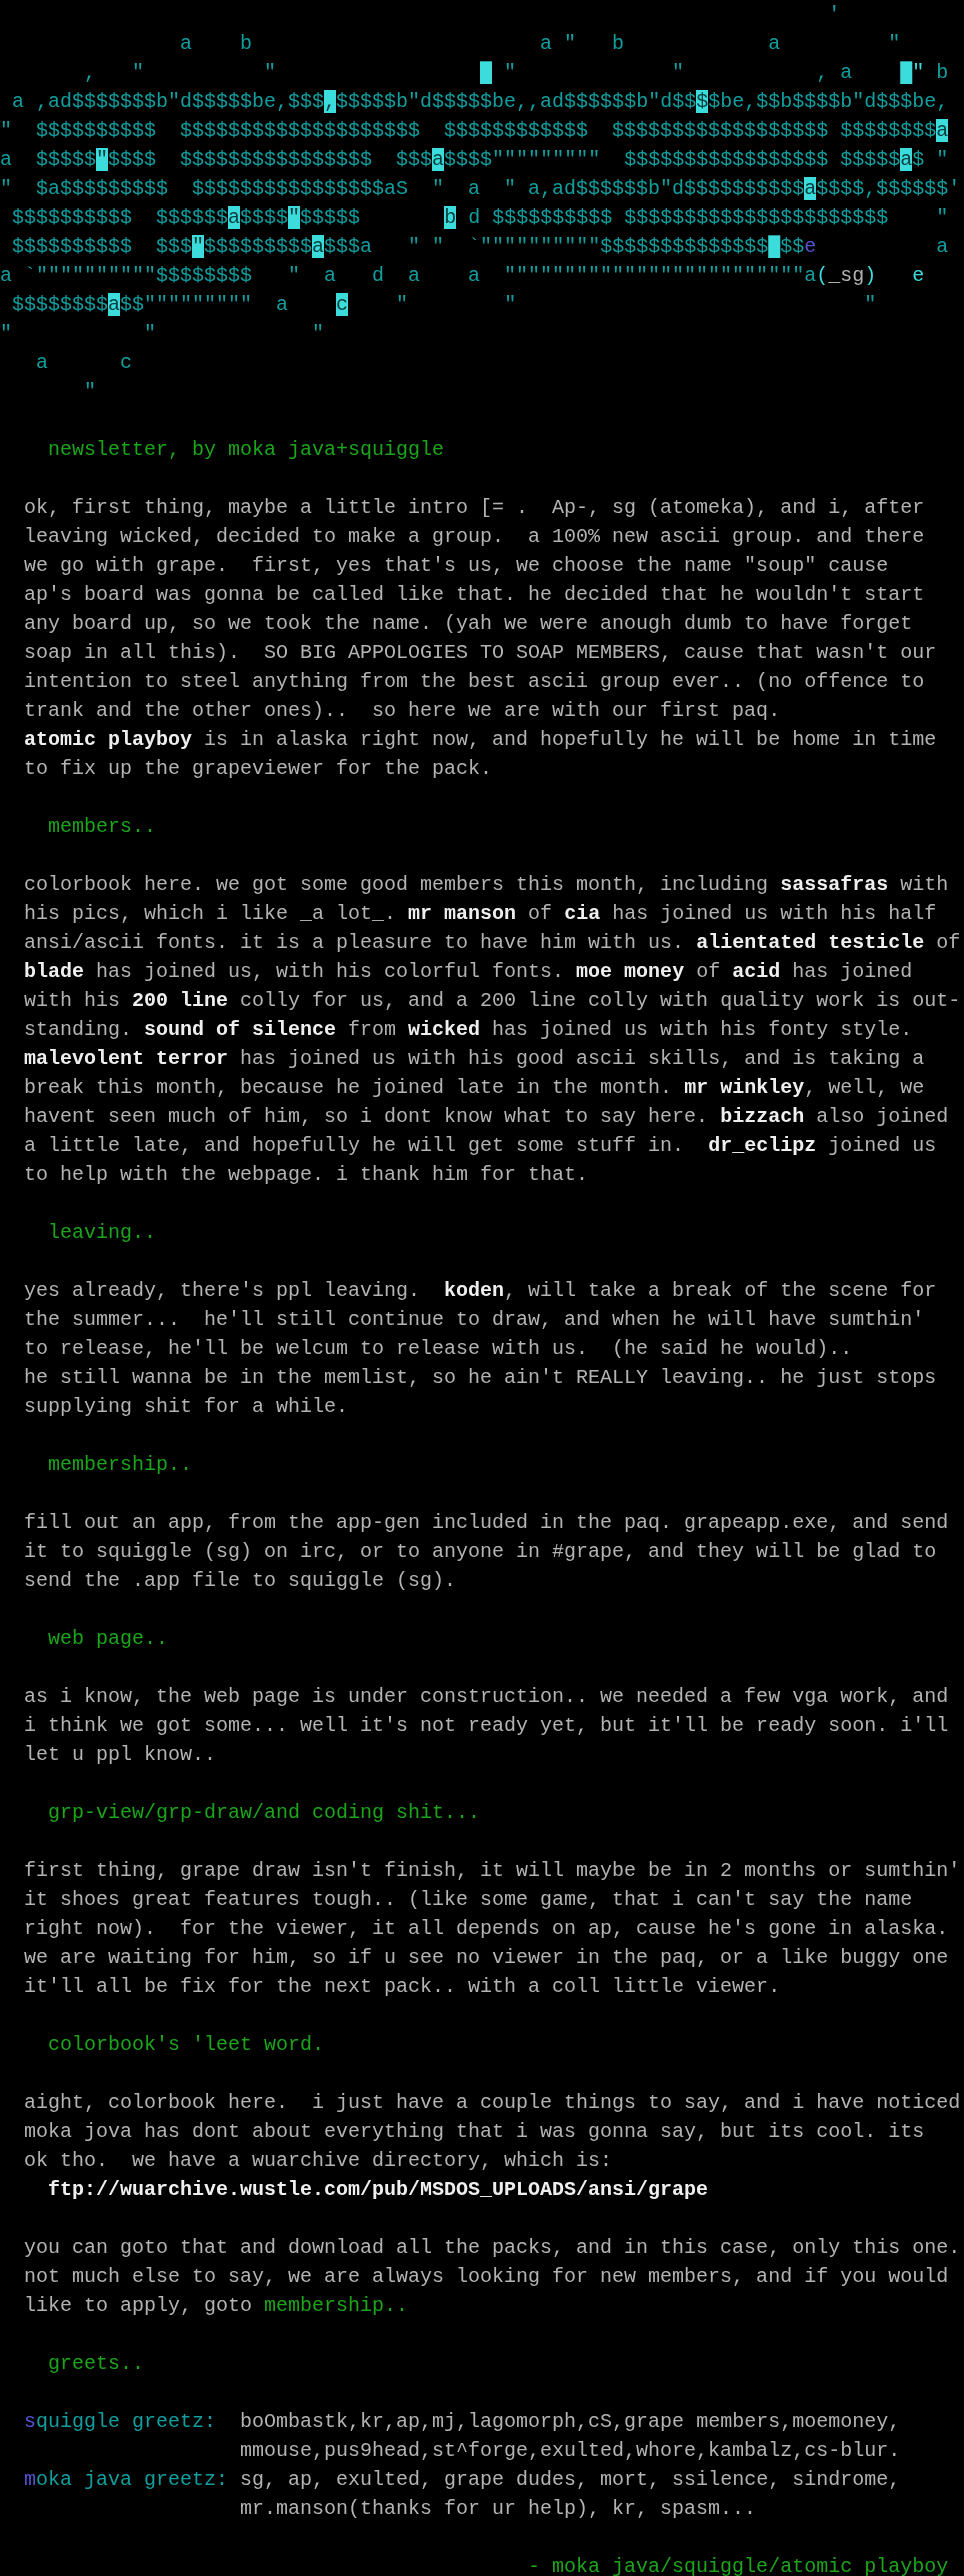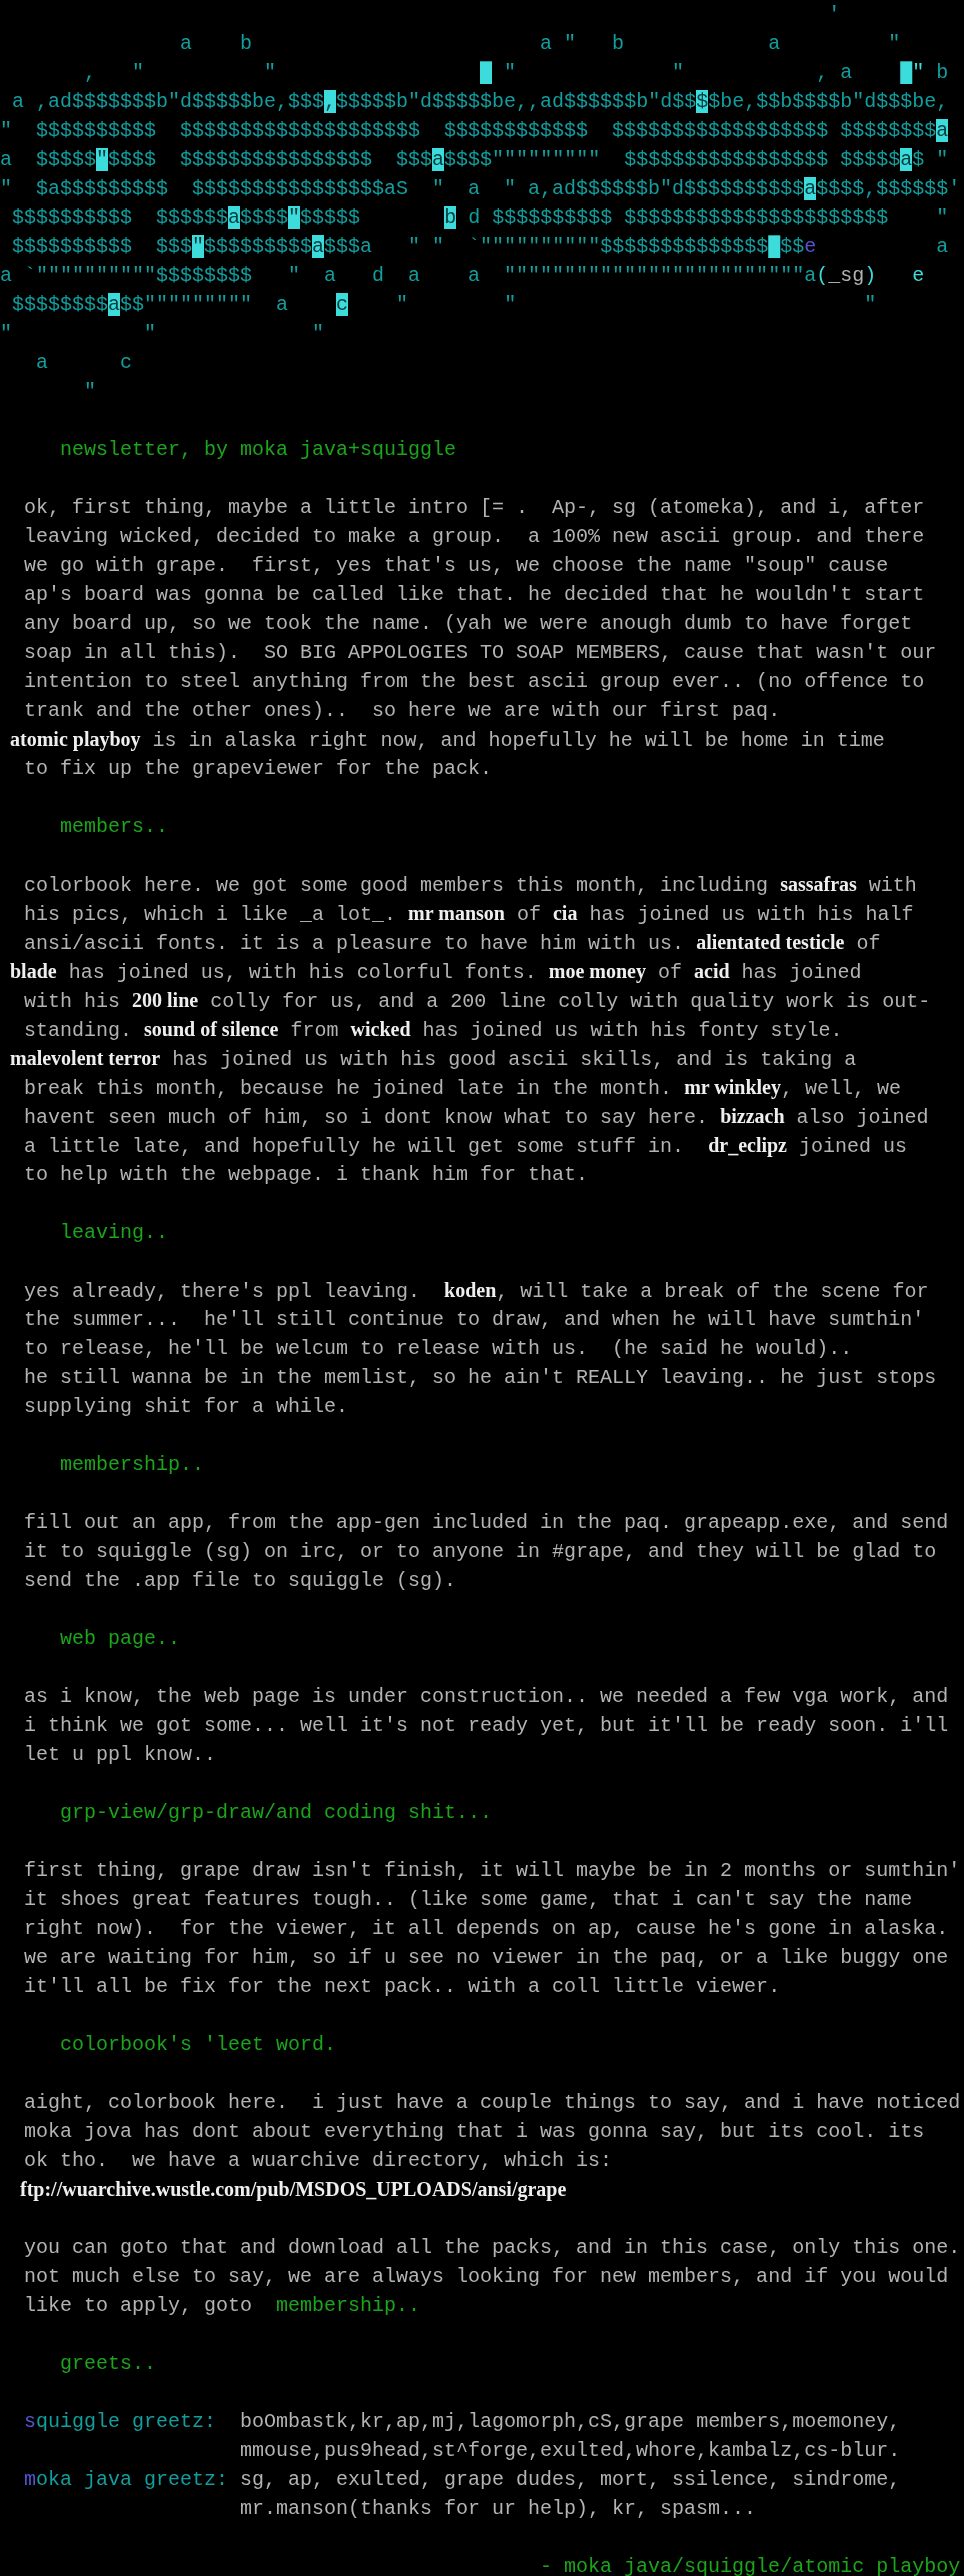--- a/index.html
+++ b/index.html
@@ -9,20 +9,20 @@
     font-family:"Liberation Mono","DejaVu Sans Mono",monospace;
     font-size:20px;
     line-height:29px;
   }
   .ln{white-space:pre;height:29px;}
   .t{color:var(--t);}                      
   .b{color:var(--b);}                      
   .i{background:var(--b);color:var(--it);} 
   .p{color:var(--p);}                      
   .n{color:var(--n);}                      
-  .s{color:var(--s);font-weight:bold;font-family:Liberation Serif, serif;}     
-  .g{color:var(--g);margin-left:12px;}                      
+  .s{color:var(--s);font-weight:bold;}     
+  .g{color:var(--g);}                      
 </style>
 </head>
 <body style="--t: #119e9e; --b: #3ddcdc; --it: #063d3d; --p: #5653d4; --n: #b3b3b3; --s: #efefef; --g: #1aa51a; background: rgb(0, 0, 0);">
 
 <pre class="term"><div class="ln"><span class="t">                                                                     '</span></div><div class="ln"><span class="t">               a    b                        a "   b            a         "</span></div><div class="ln"><span class="t">       ,   "          "                 </span><span class="b">█</span><span class="t"> "             "           , a    </span><span class="b">█"</span><span class="t"> b</span></div><div class="ln"><span class="t"> a ,ad$$$$$$$b"d$$$$$be,$$$</span><span class="i">,</span><span class="t">$$$$$b"d$$$$$be,,ad$$$$$$b"d$$</span><span class="i">$</span><span class="t">$be,$$b$$$$b"d$$$be,</span></div><div class="ln"><span class="t">"  $$$$$$$$$$  $$$$$$$$$$$$$$$$$$$$  $$$$$$$$$$$$  $$$$$$$$$$$$$$$$$$ $$$$$$$$</span><span class="i">a</span></div><div class="ln"><span class="t">a  $$$$$</span><span class="i">"</span><span class="t">$$$$  $$$$$$$$$$$$$$$$  $$$</span><span class="i">a</span><span class="t">$$$$"""""""""  $$$$$$$$$$$$$$$$$ $$$$$</span><span class="i">a</span><span class="t">$ "</span></div><div class="ln"><span class="t">"  $a$$$$$$$$$  $$$$$$$$$$$$$$$$aS  "  a  " a,ad$$$$$$b"d$$$$$$$$$$</span><span class="i">a</span><span class="t">$$$$,$$$$$$'</span></div><div class="ln"><span class="t"> $$$$$$$$$$  $$$$$$</span><span class="i">a</span><span class="t">$$$$</span><span class="i">"</span><span class="t">$$$$$       </span><span class="i">b</span><span class="t"> d $$$$$$$$$$ $$$$$$$$$$$$$$$$$$$$$$    "</span></div><div class="ln"><span class="t"> $$$$$$$$$$  $$$</span><span class="i">"</span><span class="t">$$$$$$$$$</span><span class="i">a</span><span class="t">$$$a   " "  `""""""""""$$$$$$$$$$$$$$</span><span class="b">█</span><span class="t">$$</span><span class="p">e</span><span class="t">          a</span></div><div class="ln"><span class="t">a `""""""""""$$$$$$$$   "  a   d  a    a  """""""""""""""""""""""""</span><span class="t">a</span><span class="b">(</span><span class="n">_sg</span><span class="b">)</span><span class="t">   </span><span class="b">e</span></div><div class="ln"><span class="t"> $$$$$$$$</span><span class="i">a</span><span class="t">$$"""""""""  a    </span><span class="i">c</span><span class="t">    "        "                             "</span></div><div class="ln"><span class="t">"           "             "</span></div><div class="ln"><span class="t">   a      c</span></div><div class="ln"><span class="t">       "</span></div><div class="ln"></div><div class="ln"><span class="g">    newsletter, by moka java+squiggle</span></div><div class="ln"></div><div class="ln"><span class="n">  ok, first thing, maybe a little intro [= .  Ap-, sg (atomeka), and i, after</span></div><div class="ln"><span class="n">  leaving wicked, decided to make a group.  a 100% new ascii group. and there</span></div><div class="ln"><span class="n">  we go with grape.  first, yes that's us, we choose the name "soup" cause</span></div><div class="ln"><span class="n">  ap's board was gonna be called like that. he decided that he wouldn't start</span></div><div class="ln"><span class="n">  any board up, so we took the name. (yah we were anough dumb to have forget</span></div><div class="ln"><span class="n">  soap in all this).  SO BIG APPOLOGIES TO SOAP MEMBERS, cause that wasn't our</span></div><div class="ln"><span class="n">  intention to steel anything from the best ascii group ever.. (no offence to</span></div><div class="ln"><span class="n">  trank and the other ones)..  so here we are with our first paq.</span></div><div class="ln"><span class="s">  atomic playboy</span><span class="n"> is in alaska right now, and hopefully he will be home in time</span></div><div class="ln"><span class="n">  to fix up the grapeviewer for the pack.</span></div><div class="ln"></div><div class="ln"><span class="g">    members..</span></div><div class="ln"></div><div class="ln"><span class="n">  colorbook here. we got some good members this month, including </span><span class="s">sassafras</span><span class="n"> with</span></div><div class="ln"><span class="n">  his pics, which i like _a lot_. </span><span class="s">mr manson</span><span class="n"> of </span><span class="s">cia</span><span class="n"> has joined us with his half</span></div><div class="ln"><span class="n">  ansi/ascii fonts. it is a pleasure to have him with us. </span><span class="s">alientated testicle</span><span class="n"> of</span></div><div class="ln"><span class="s">  blade</span><span class="n"> has joined us, with his colorful fonts. </span><span class="s">moe money</span><span class="n"> of </span><span class="s">acid</span><span class="n"> has joined</span></div><div class="ln"><span class="n">  with his </span><span class="s">200 line</span><span class="n"> colly for us, and a 200 line colly with quality work is out-</span></div><div class="ln"><span class="n">  standing. </span><span class="s">sound of silence</span><span class="n"> from </span><span class="s">wicked</span><span class="n"> has joined us with his fonty style.</span></div><div class="ln"><span class="s">  malevolent terror</span><span class="n"> has joined us with his good ascii skills, and is taking a</span></div><div class="ln"><span class="n">  break this month, because he joined late in the month. </span><span class="s">mr winkley</span><span class="n">, well, we</span></div><div class="ln"><span class="n">  havent seen much of him, so i dont know what to say here. </span><span class="s">bizzach</span><span class="n"> also joined</span></div><div class="ln"><span class="n">  a little late, and hopefully he will get some stuff in.  </span><span class="s">dr_eclipz</span><span class="n"> joined us</span></div><div class="ln"><span class="n">  to help with the webpage. i thank him for that.</span></div><div class="ln"></div><div class="ln"><span class="g">    leaving..</span></div><div class="ln"></div><div class="ln"><span class="n">  yes already, there's ppl leaving.  </span><span class="s">koden</span><span class="n">, will take a break of the scene for</span></div><div class="ln"><span class="n">  the summer...  he'll still continue to draw, and when he will have sumthin'</span></div><div class="ln"><span class="n">  to release, he'll be welcum to release with us.  (he said he would)..</span></div><div class="ln"><span class="n">  he still wanna be in the memlist, so he ain't REALLY leaving.. he just stops</span></div><div class="ln"><span class="n">  supplying shit for a while.</span></div><div class="ln"></div><div class="ln"><span class="g">    membership..</span></div><div class="ln"></div><div class="ln"><span class="n">  fill out an app, from the app-gen included in the paq. grapeapp.exe, and send</span></div><div class="ln"><span class="n">  it to squiggle (sg) on irc, or to anyone in #grape, and they will be glad to</span></div><div class="ln"><span class="n">  send the .app file to squiggle (sg).</span></div><div class="ln"></div><div class="ln"><span class="g">    web page..</span></div><div class="ln"></div><div class="ln"><span class="n">  as i know, the web page is under construction.. we needed a few vga work, and</span></div><div class="ln"><span class="n">  i think we got some... well it's not ready yet, but it'll be ready soon. i'll</span></div><div class="ln"><span class="n">  let u ppl know..</span></div><div class="ln"></div><div class="ln"><span class="g">    grp-view/grp-draw/and coding shit...</span></div><div class="ln"></div><div class="ln"><span class="n">  first thing, grape draw isn't finish, it will maybe be in 2 months or sumthin'</span></div><div class="ln"><span class="n">  it shoes great features tough.. (like some game, that i can't say the name</span></div><div class="ln"><span class="n">  right now).  for the viewer, it all depends on ap, cause he's gone in alaska.</span></div><div class="ln"><span class="n">  we are waiting for him, so if u see no viewer in the paq, or a like buggy one</span></div><div class="ln"><span class="n">  it'll all be fix for the next pack.. with a coll little viewer.</span></div><div class="ln"></div><div class="ln"><span class="g">    colorbook's 'leet word.</span></div><div class="ln"></div><div class="ln"><span class="n">  aight, colorbook here.  i just have a couple things to say, and i have noticed</span></div><div class="ln"><span class="n">  moka jova has dont about everything that i was gonna say, but its cool. its</span></div><div class="ln"><span class="n">  ok tho.  we have a wuarchive directory, which is:</span></div><div class="ln"><span class="s">    ftp://wuarchive.wustle.com/pub/MSDOS_UPLOADS/ansi/grape</span></div><div class="ln"></div><div class="ln"><span class="n">  you can goto that and download all the packs, and in this case, only this one.</span></div><div class="ln"><span class="n">  not much else to say, we are always looking for new members, and if you would</span></div><div class="ln"><span class="n">  like to apply, goto </span><span class="g">membership..</span></div><div class="ln"></div><div class="ln"><span class="g">    greets..</span></div><div class="ln"></div><div class="ln"><span class="p">  s</span><span class="t">quiggle greetz:</span><span class="n">  boOmbastk,kr,ap,mj,lagomorph,cS,grape members,moemoney,</span></div><div class="ln"><span class="n">                    mmouse,pus9head,st^forge,exulted,whore,kambalz,cs-blur.</span></div><div class="ln"><span class="p">  m</span><span class="t">oka java greetz:</span><span class="n"> sg, ap, exulted, grape dudes, mort, ssilence, sindrome,</span></div><div class="ln"><span class="n">                    mr.manson(thanks for ur help), kr, spasm...</span></div><div class="ln"></div><div class="ln"><span class="g">                                            - moka java/squiggle/atomic playboy</span></div></pre>
 
 
 </body></html>

